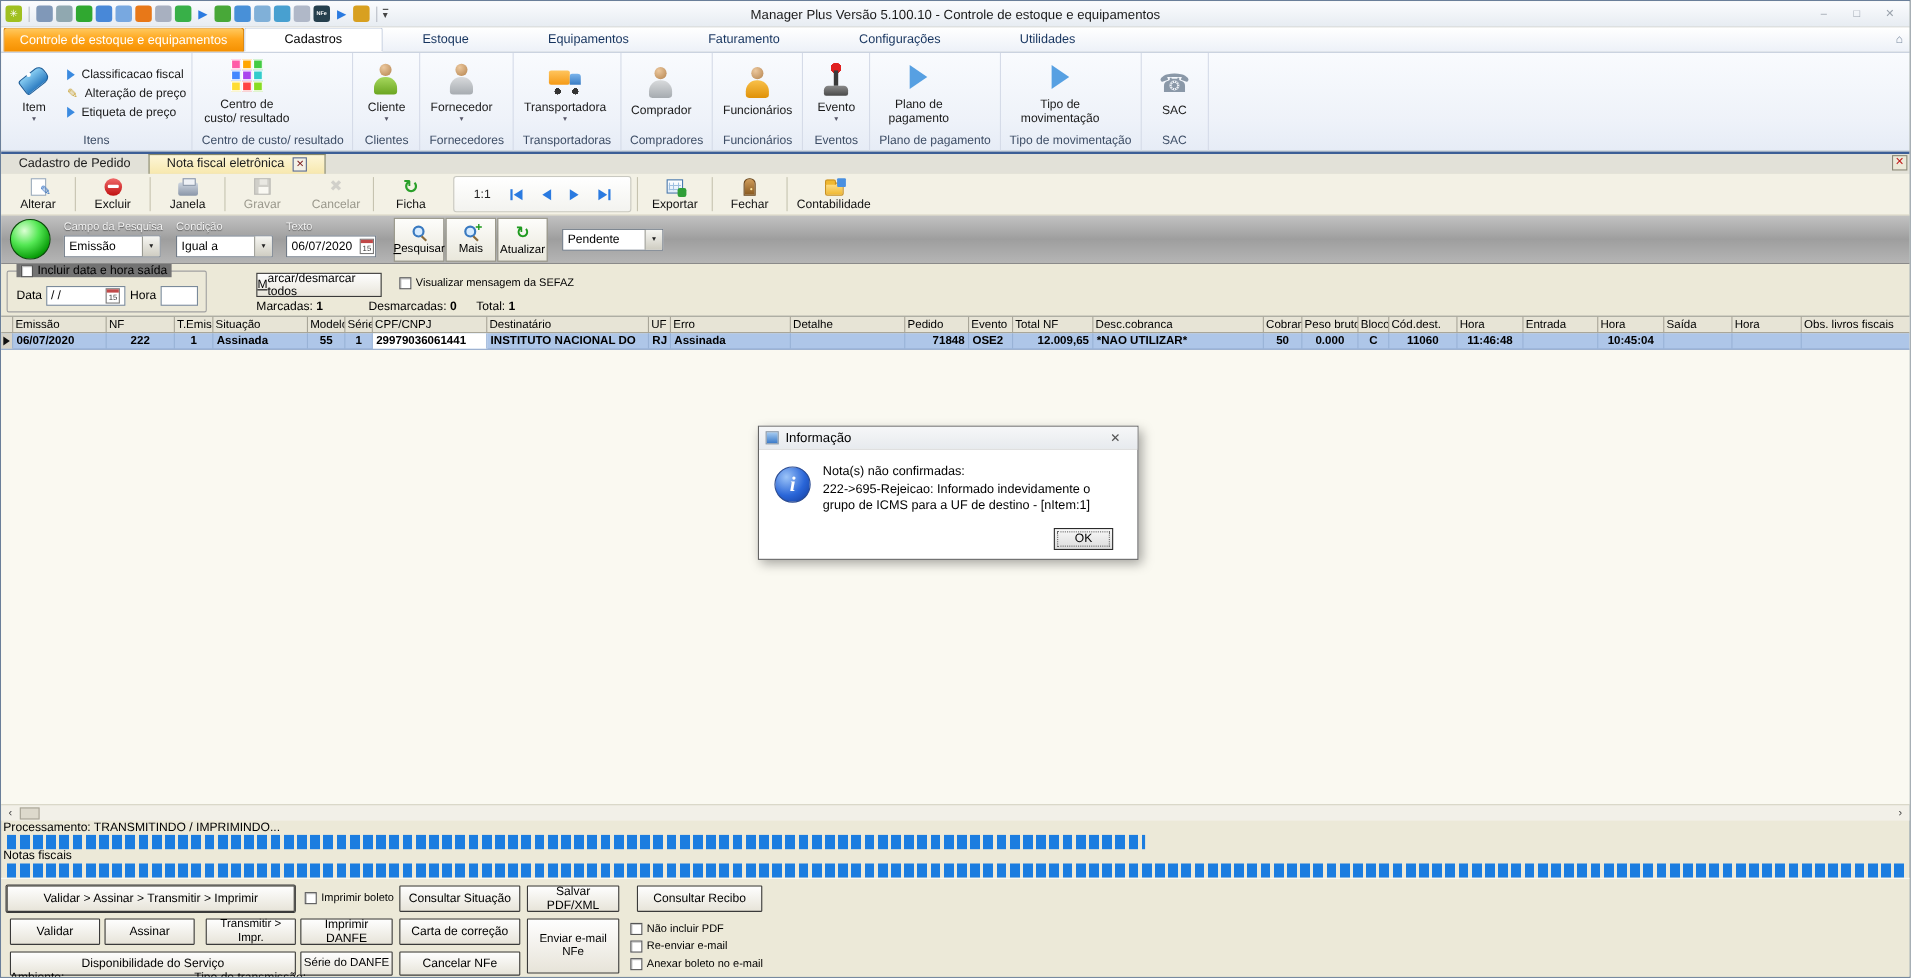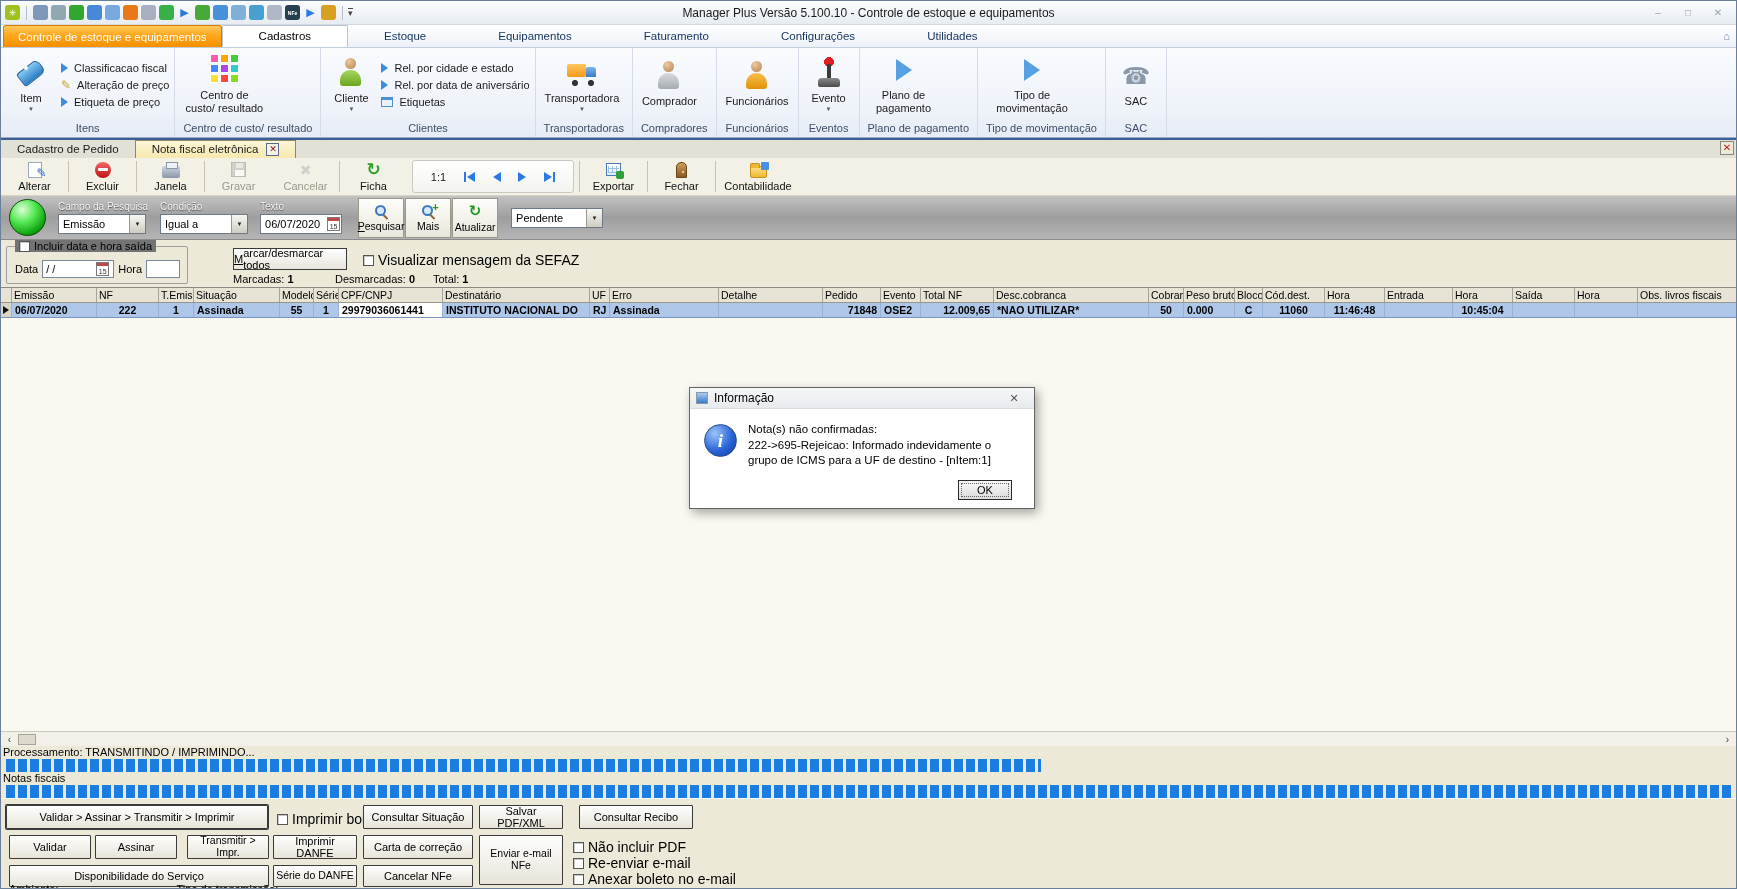--- a/index.html
+++ b/index.html
@@ -133,21 +133,21 @@
   .ic-mag{position:relative;width:15px;height:15px;}
   .ic-mag::before{content:"";position:absolute;left:1px;top:1px;width:7px;height:7px;border:2px solid #3a7ac0;border-radius:50%;background:#d8ecff;}
   .ic-mag::after{content:"";position:absolute;left:10px;top:10px;width:6px;height:2px;background:#8a6a3a;transform:rotate(45deg);transform-origin:0 0;}
   .ic-mag .plus{position:absolute;right:-3px;top:-3px;color:#1f9a1f;font-weight:bold;font-size:11px;}
   .ic-ref::after{content:"↻";font-size:15px;color:#1f9a1f;font-weight:bold;}
   
   .filters{height:47px;position:relative;flex:0 0 auto;background:#ece9d8;font-size:11px;}
   .gbox{position:absolute;left:5px;top:6px;width:182px;height:38px;border:1px solid #a0a0a0;border-radius:2px;}
   .gleg{position:absolute;left:8px;top:-7px;background:#737373;padding:0 4px;display:flex;gap:4px;align-items:center;}
   .cbbox{width:11px;height:11px;background:#fff;border:1px solid #555;box-shadow:inset 1px 1px 0 #c8c8c8;flex:0 0 auto;}
-  .cb{display:flex;align-items:center;gap:4px;font-size:14px;}
+  .cb{display:flex;align-items:flex-end;gap:4px;font-size:10px;}
   .tin{height:18px;background:#fff;border:1px solid #7a8a9a;font-size:11px;display:flex;align-items:center;padding:0 3px;}
   .gin{position:absolute;top:13px;display:flex;align-items:center;gap:4px;}
   .mrkbtn{position:absolute;left:232px;top:8px;width:114px;height:22px;background:linear-gradient(#fefefe,#e8e5da);
     border:1px solid #3a3a3a;font-size:11px;display:flex;align-items:center;justify-content:center;}
   .sefaz{position:absolute;left:362px;top:12px;}
   .cnt{position:absolute;top:33px;font-size:11px;}
   .cnt b{font-weight:bold;}
   
   .grid{flex:1;display:flex;flex-direction:column;border-top:1px solid #8a8a82;background:#faf9f1;position:relative;min-height:0;}
   .ghead{display:flex;height:15px;background:#e7e4d6;border-bottom:1px solid #9a978a;flex:0 0 auto;}
@@ -285,36 +285,32 @@
         </div>
         <div class="glabel">Centro de custo/ resultado</div>
       </div>
       <div class="rgroup">
         <div class="gcontent">
           <div class="rbig">
             <div class="ri person-icon shirt-green"></div>
             <div class="blabel">Cliente</div>
             <div class="bdrop">▼</div>
           </div>
-          <div class="rlinks">
-            <div class="rlink">
-              <span class="li-play-icon"></span>
-              <span class="rlink-t">Rel. por cidade e estado</span>
-            </div>
-            <div class="rlink">
-              <span class="li-play-icon"></span>
-              <span class="rlink-t">Rel. por data de aniversário</span>
-            </div>
-            <div class="rlink">
-              <span class="li-window-icon"></span>
-              <span class="rlink-t">Etiquetas</span>
-            </div>
-          </div>
         </div>
         <div class="glabel">Clientes</div>
+      </div>
+      <div class="rgroup">
+        <div class="gcontent">
+          <div class="rbig">
+            <div class="ri person-icon shirt-gray"></div>
+            <div class="blabel">Fornecedor</div>
+            <div class="bdrop">▼</div>
+          </div>
+        </div>
+        <div class="glabel">Fornecedores</div>
       </div>
       <div class="rgroup">
         <div class="gcontent">
           <div class="rbig">
             <div class="ri truck-icon"></div>
             <div class="blabel">Transportadora</div>
             <div class="bdrop">▼</div>
           </div>
         </div>
         <div class="glabel">Transportadoras</div>
@@ -575,21 +571,21 @@
         <div class="gc white" style="width: 104px; text-align: left;">29979036061441</div>
         <div class="gc" style="width: 147px; text-align: left;">INSTITUTO NACIONAL DO</div>
         <div class="gc" style="width: 20px; text-align: left;">RJ</div>
         <div class="gc" style="width: 109px; text-align: left;">Assinada</div>
         <div class="gc" style="width: 104px; text-align: left;"></div>
         <div class="gc" style="width: 58px; text-align: right;">71848</div>
         <div class="gc" style="width: 40px; text-align: left;">OSE2</div>
         <div class="gc" style="width: 73px; text-align: right;">12.009,65</div>
         <div class="gc" style="width: 155px; text-align: left;">*NAO UTILIZAR*</div>
         <div class="gc" style="width: 35px; text-align: center;">50</div>
-        <div class="gc" style="width: 51px; ">0.000</div>
+        <div class="gc" style="width: 51px; text-align: center;">0.000</div>
         <div class="gc" style="width: 28px; text-align: center;">C</div>
         <div class="gc" style="width: 62px; text-align: center;">11060</div>
         <div class="gc" style="width: 60px; text-align: center;">11:46:48</div>
         <div class="gc" style="width: 68px; text-align: center;"></div>
         <div class="gc" style="width: 60px; text-align: center;">10:45:04</div>
         <div class="gc" style="width: 62px; text-align: center;"></div>
         <div class="gc" style="width: 63px; text-align: center;"></div>
         <div class="gc" style="width: 100px; text-align: left;"></div>
       </div>
     <div class="gridbody"></div>

